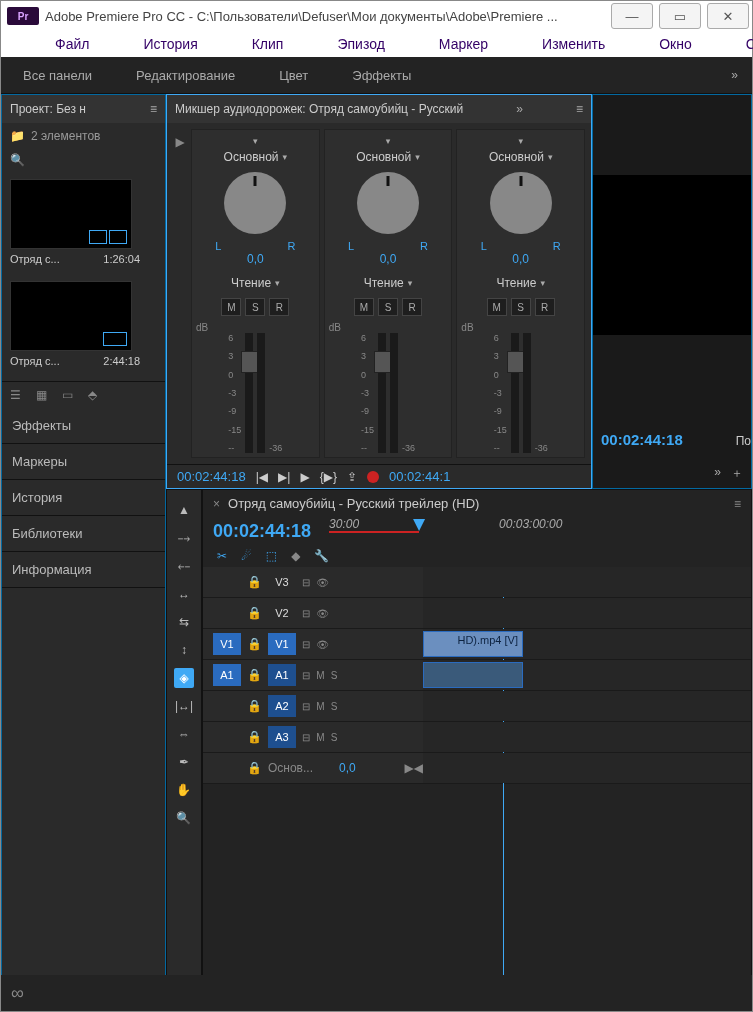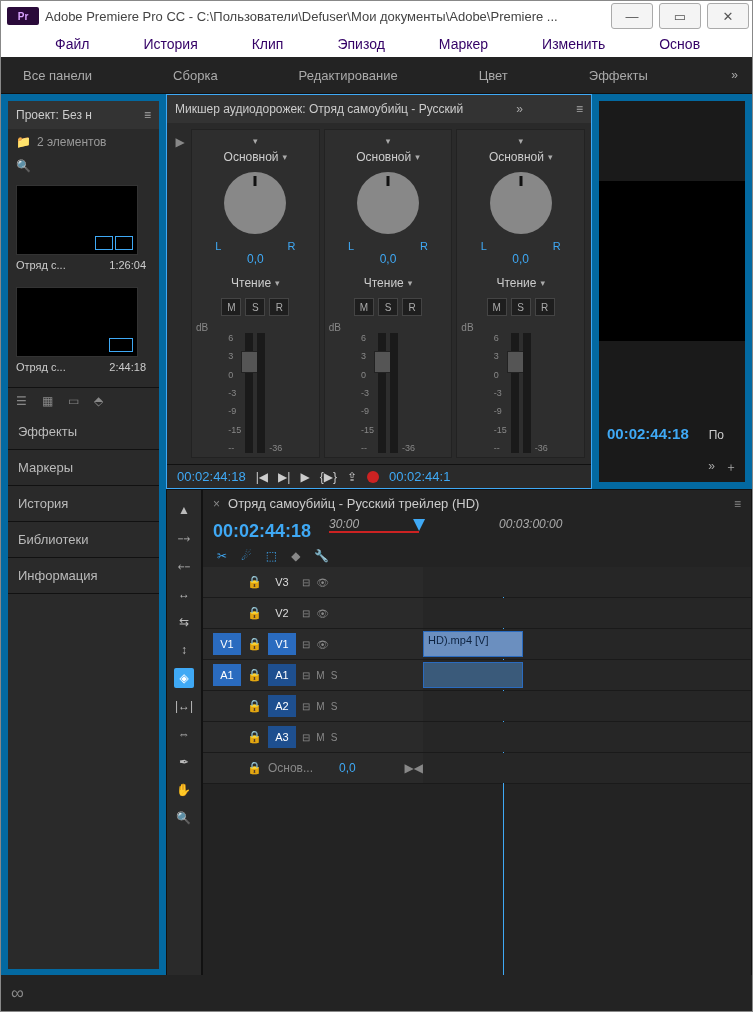--- a/index.html
+++ b/index.html
@@ -67,42 +67,41 @@
     position: relative;
     overflow: hidden;
   }
   .workspace-tabs {
     height: 36px;
     display: flex;
     align-items: center;
     background: #232323;
     color: #aaa;
     border-bottom: 1px solid #111;
-    gap: 37px;
   }
   .workspace-tabs .ws {
     padding: 0 22px;
     height: 100%;
     display: flex; align-items: center;
     font-size: 13px;
   }
   .workspace-tabs .chev {
     margin-left: auto;
     padding: 0 14px;
     color: #aaa;
   }
   .grid {
     display: grid;
     grid-template-columns: 165px 1fr 160px;
     grid-template-rows: auto 1fr;
     height: calc(100% - 36px);
   }
   .panel {
     background: #2a2a2a;
-    border: 7px solid #0369a1;
+    border: 1px solid #0369a1;
   }
   .panel-header {
     height: 28px;
     display: flex;
     align-items: center;
     padding: 0 8px;
     color: #ccc;
     font-size: 12px;
     background: #333;
   }
@@ -267,28 +266,27 @@
     </div>
   </div>
 
   <div class="menubar">
     <span>Файл</span>
     <span>История</span>
     <span>Клип</span>
     <span>Эпизод</span>
     <span>Маркер</span>
     <span>Изменить</span>
-    <span>Основ</span>
+    <span>Окно</span>
     <span>Справка</span>
   </div>
 
   <div class="app-body">
     <div class="workspace-tabs">
       <div class="ws">Все панели</div>
-      <div class="ws">Сборка</div>
       <div class="ws">Редактирование</div>
       <div class="ws">Цвет</div>
       <div class="ws">Эффекты</div>
       <div class="chev">»</div>
     </div>
 
     <div class="grid">
 
       <div class="panel project-panel">
         <div class="panel-header">
@@ -495,21 +493,21 @@
           <span class="btn">⇪</span>
           <span class="rec"></span>
           <span class="tc">00:02:44:1</span>
         </div>
       </div>
 
       <div class="panel program-panel">
         <div class="prog-body">
           <div class="prog-canvas"></div>
           <div class="prog-tc">00:02:44:18</div>
-          <div style="position:absolute;bottom:40px;right:21px;color:#ccc;">По</div>
+          <div style="position:absolute;bottom:40px;right:0;color:#ccc;">По</div>
           <div class="prog-ctrl">
             <span>»</span>
             <span>＋</span>
           </div>
         </div>
       </div>
 
       <div class="timeline-area">
         <div class="tool-strip">
           <div class="tool">▲</div>
@@ -573,21 +571,21 @@
             </div>
             <div class="track-row">
               <div class="track-head">
                 <span class="trk-tag blue">V1</span>
                 <span class="lock">🔒</span>
                 <span class="trk-tag blue">V1</span>
                 <span class="tiny">⊟</span>
                 <span class="tiny">👁</span>
               </div>
               <div class="track-body">
-                <div class="clip" style="left:0;width:90px;">HD).mp4 [V]</div>
+                <div class="clip" style="left:0;width:90px;text-align:right;">HD).mp4 [V]</div>
               </div>
             </div>
             <div class="track-row">
               <div class="track-head">
                 <span class="trk-tag blue">A1</span>
                 <span class="lock">🔒</span>
                 <span class="trk-tag dblue">A1</span>
                 <span class="tiny">⊟</span>
                 <span class="tiny">M</span>
                 <span class="tiny">S</span>

